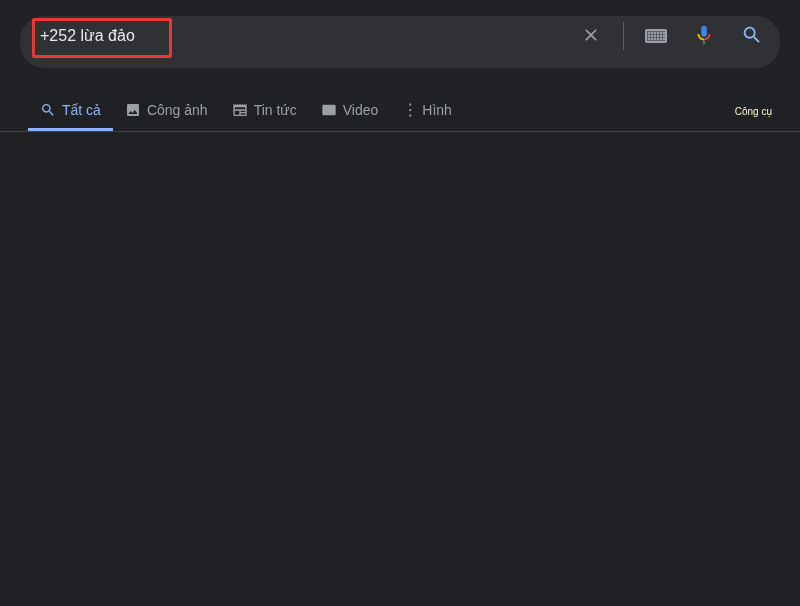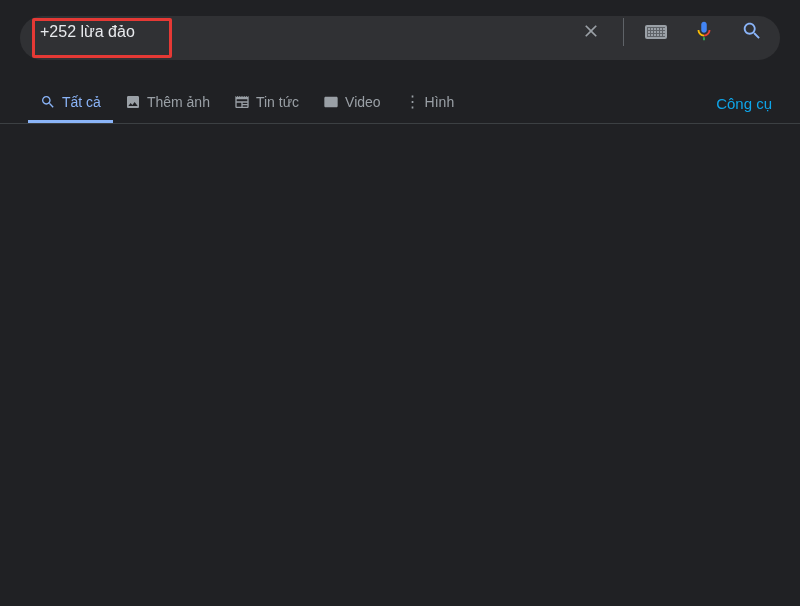--- a/index.html
+++ b/index.html
@@ -13,21 +13,21 @@
       background: #202124;
       font-family: Arial, sans-serif;
       overflow: hidden;
     }
     .search-bar-container {
       padding: 16px 20px 0 20px;
     }
     .search-bar {
       background: #303134;
       border-radius: 24px;
-      height: 44px;
+      height: 52px;
       display: flex;
       align-items: center;
       padding: 0 8px 12px 16px;
       position: relative;
     }
     .highlight-box {
       position: absolute;
       left: 12px;
       top: 2px;
       width: 140px;
@@ -140,22 +140,22 @@
       height: 16px;
       fill: #9aa0a6;
     }
     .more-dots {
       color: #9aa0a6;
       font-size: 16px;
       line-height: 1;
       letter-spacing: -2px;
     }
     .tools-btn {
-      color: #0ea5e9;
-      font-size: 15px;
+      color: #fef9c3;
+      font-size: 10px;
       padding: 10px 0;
       cursor: pointer;
     }
     .results-area {
       flex: 1;
       background: #202124;
     }
   </style>
 </head>
 <body>
@@ -206,21 +206,21 @@
           </svg>
       </span>
       <span>Tất cả</span>
     </div>
     <div class="tab">
       <span class="tab-icon">
         <svg viewBox="0 0 24 24">
             <path d="M21 19V5c0-1.1-.9-2-2-2H5c-1.1 0-2 .9-2 2v14c0 1.1.9 2 2 2h14c1.1 0 2-.9 2-2zM8.5 13.5l2.5 3.01L14.5 12l4.5 6H5l3.5-4.5z"></path>
           </svg>
       </span>
-      <span>Thêm ảnh</span>
+      <span>Công ảnh</span>
     </div>
     <div class="tab">
       <span class="tab-icon">
         <svg viewBox="0 0 24 24">
             <path d="M22 3l-1.67 1.67L18.67 3 17 4.67 15.33 3l-1.66 1.67L12 3l-1.67 1.67L8.67 3 7 4.67 5.33 3 3.67 4.67 2 3v16c0 1.1.9 2 2 2h16c1.1 0 2-.9 2-2V3zM11 19H4v-6h7v6zm9 0h-7v-2h7v2zm0-4h-7v-2h7v2zm0-4H4V8h16v3z"></path>
           </svg>
       </span>
       <span>Tin tức</span>
     </div>
     <div class="tab">

